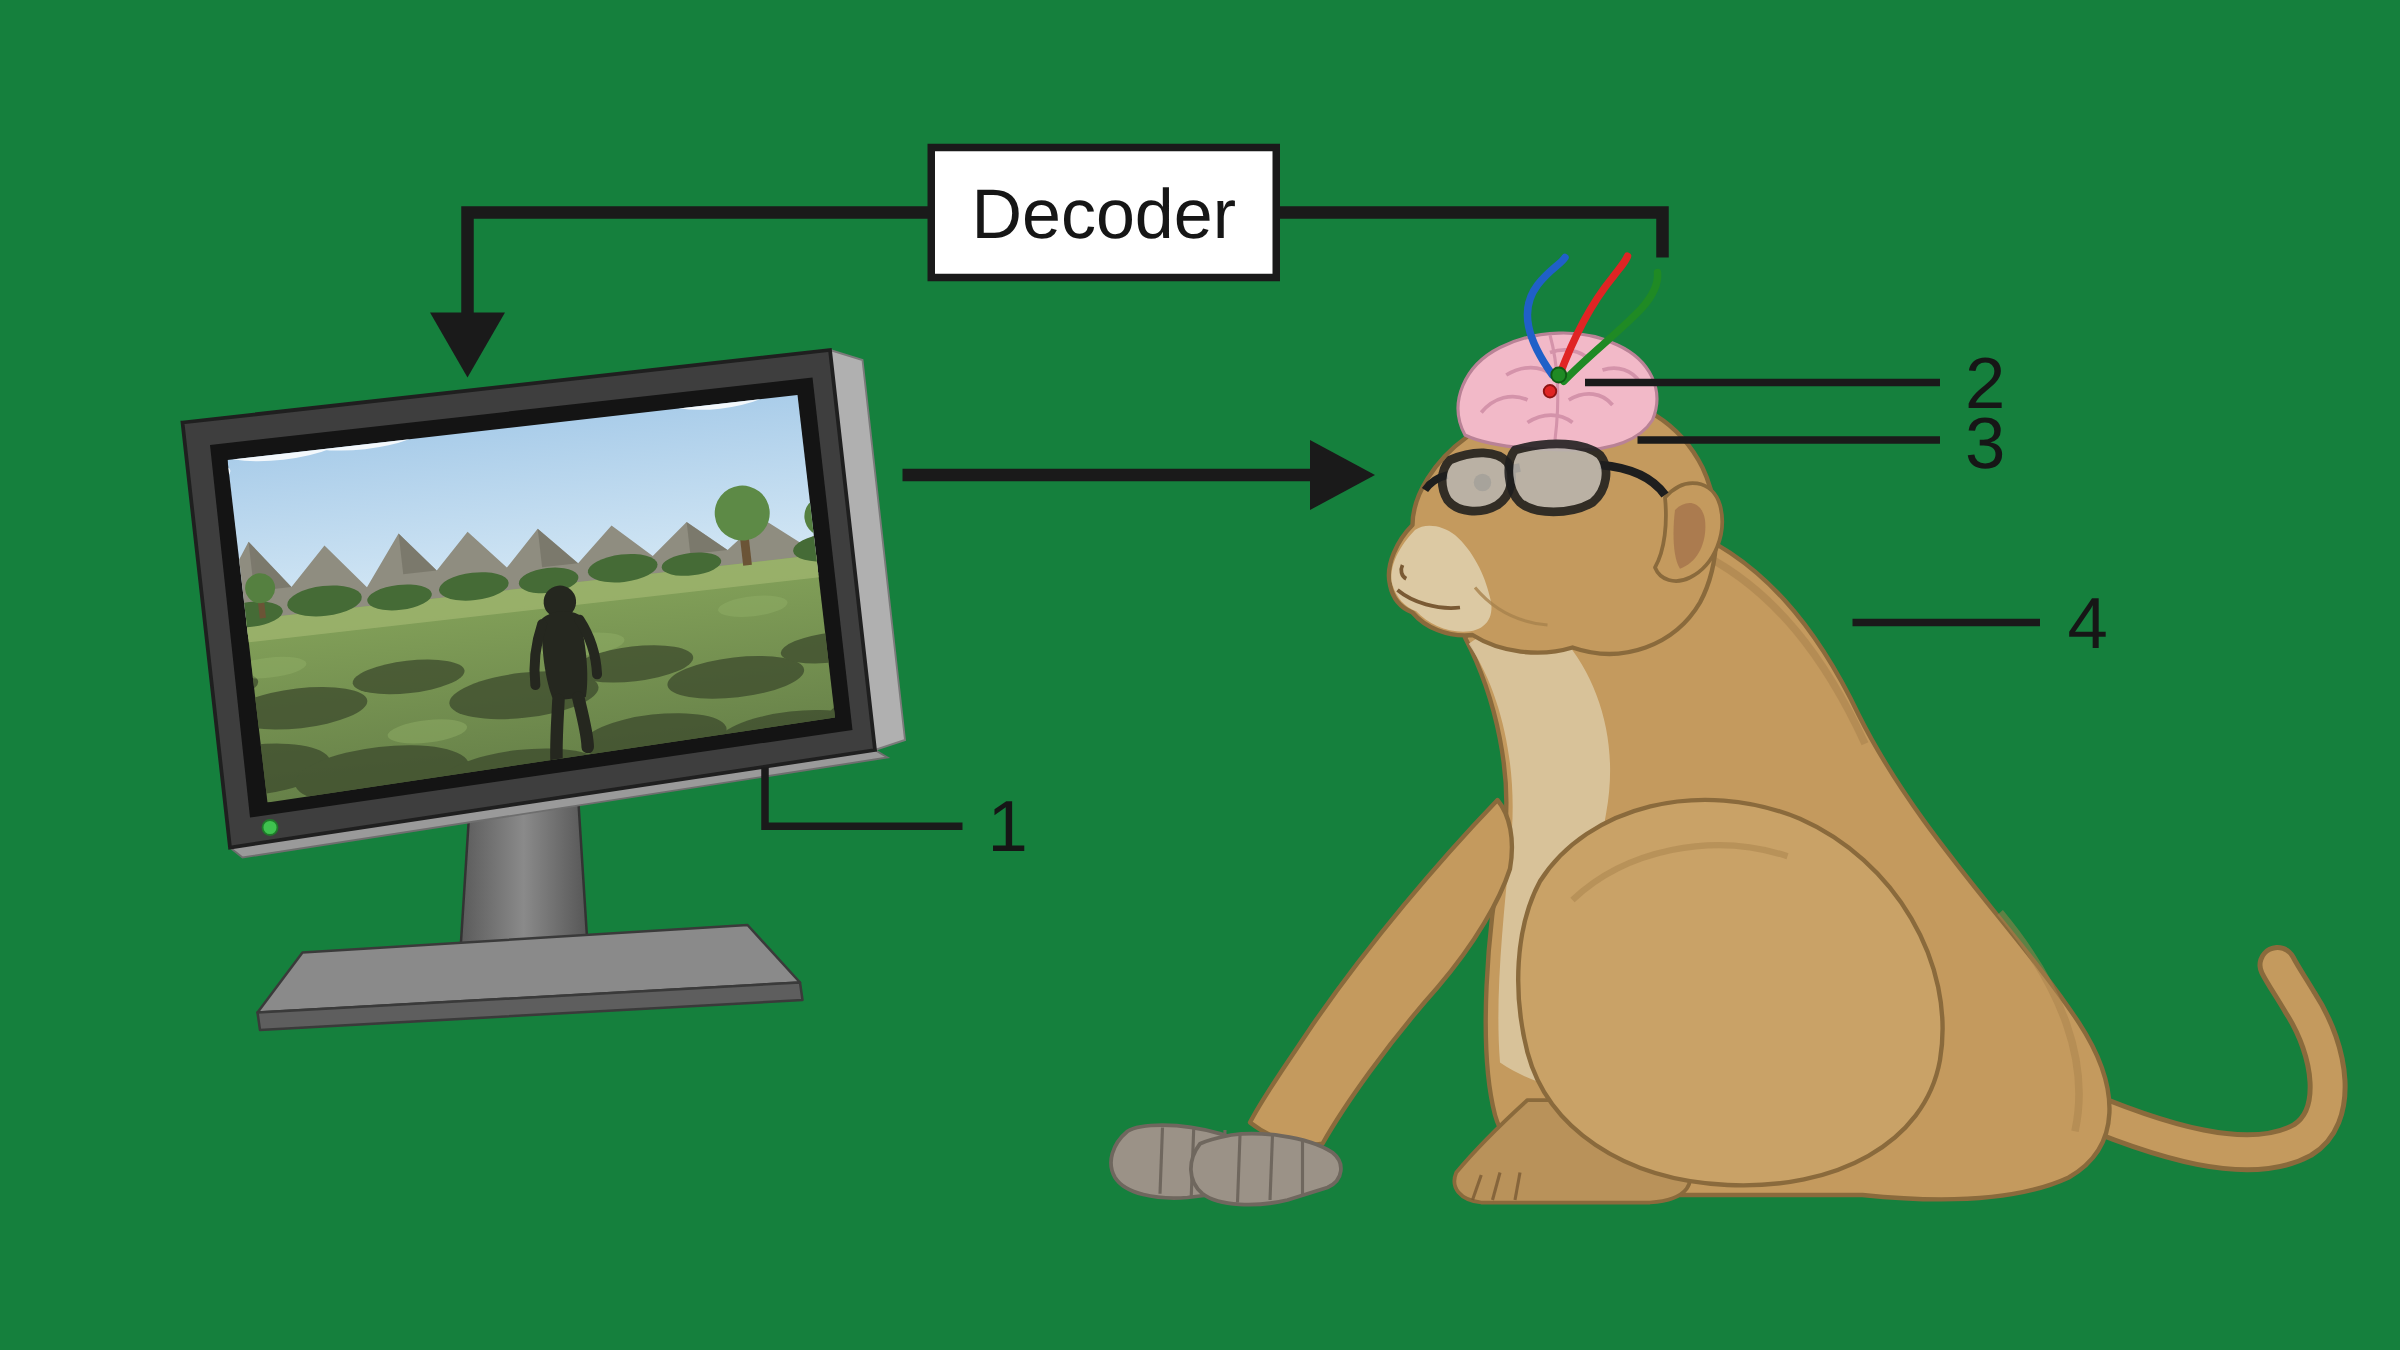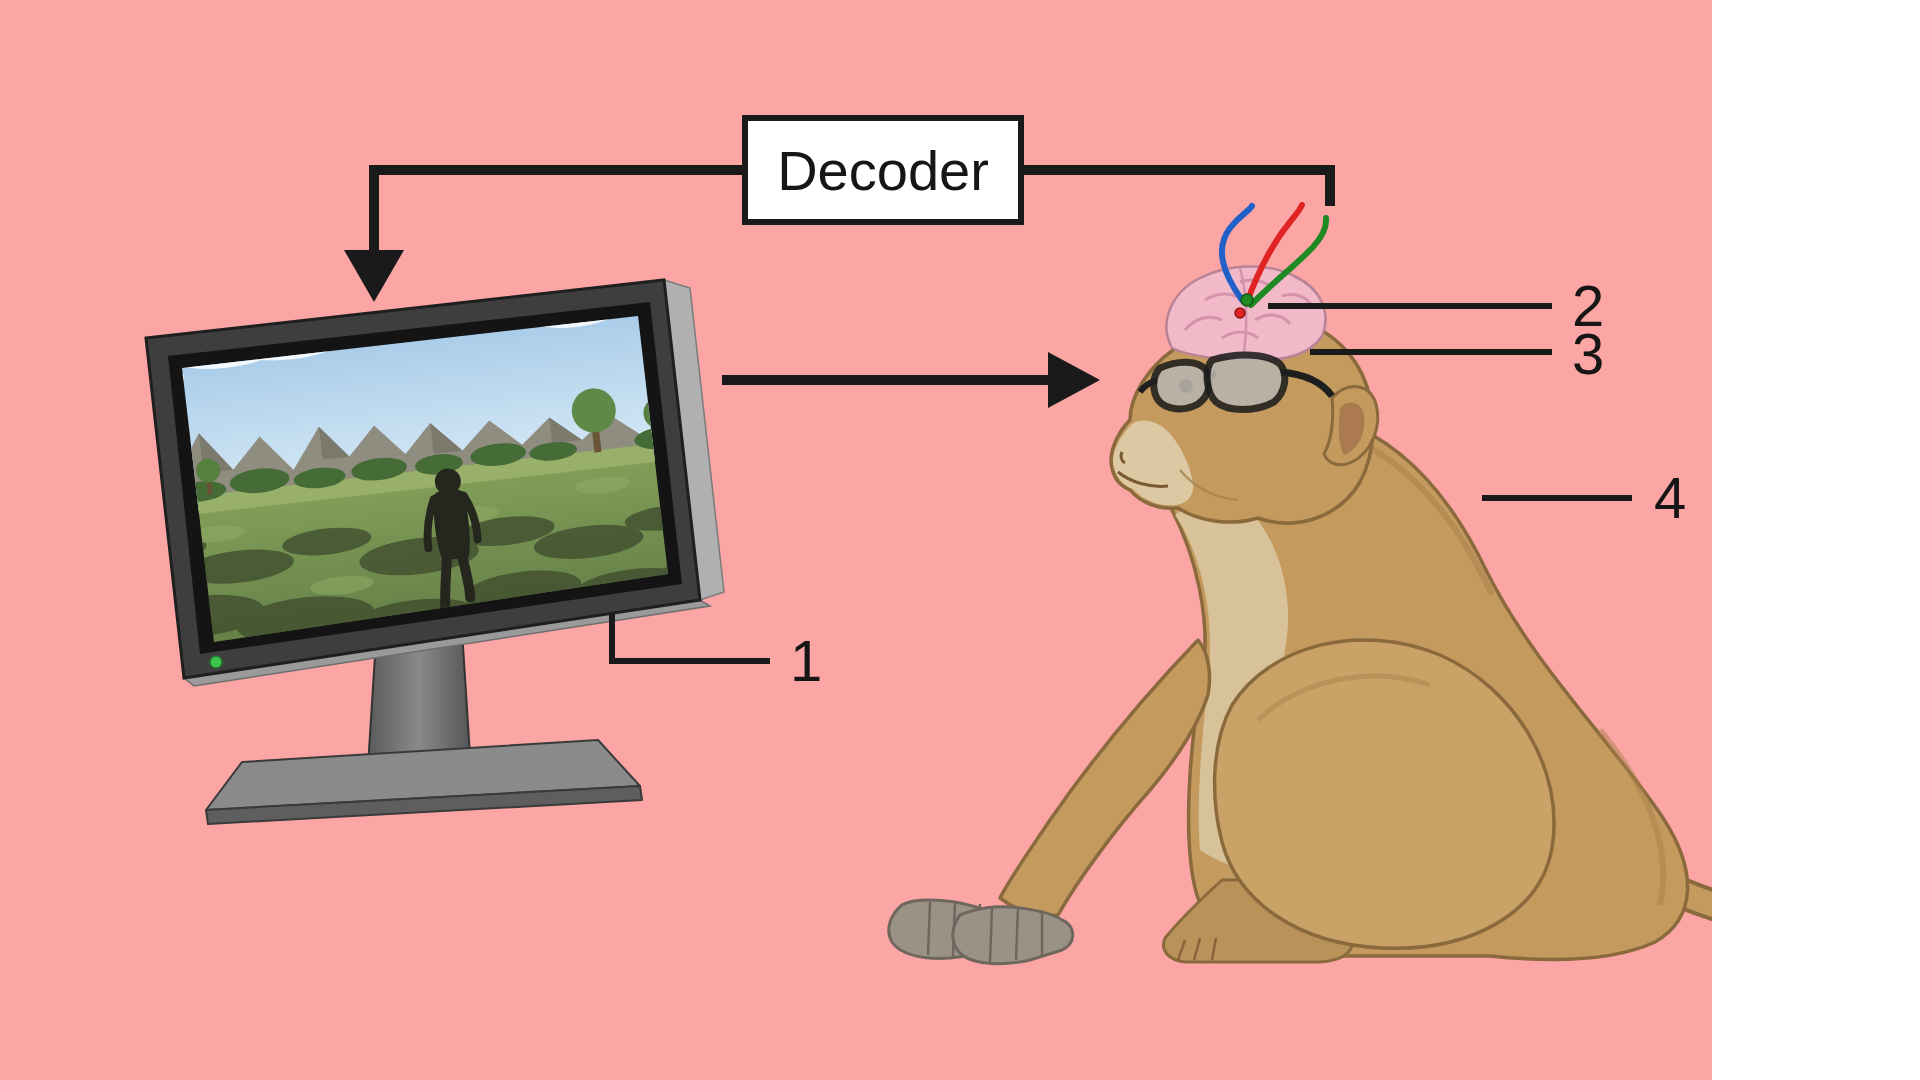--- a/index.html
+++ b/index.html
@@ -1,16 +1,16 @@
 <!DOCTYPE html>
 <html><head>
 <meta charset="utf-8">
 <style>
   html,body{margin:0;padding:0;background:#ffffff;}
-  .stage{position:relative;width:1712px;height:1080px;background:#fca5a5;overflow:hidden;}
+  .stage{position:relative;width:1920px;height:1080px;background:#15803d;overflow:hidden;}
   .stage svg{display:block;width:1920px;height:1080px;}
   text{font-family:"Liberation Sans", sans-serif;fill:#161616;}
   .decoder-text{font-size:56px;}
   .callout-text{font-size:58px;}
 </style>
 </head>
 <body>
 
 <div class="stage">
 <svg viewBox="0 0 1920 1080" xmlns="http://www.w3.org/2000/svg">

